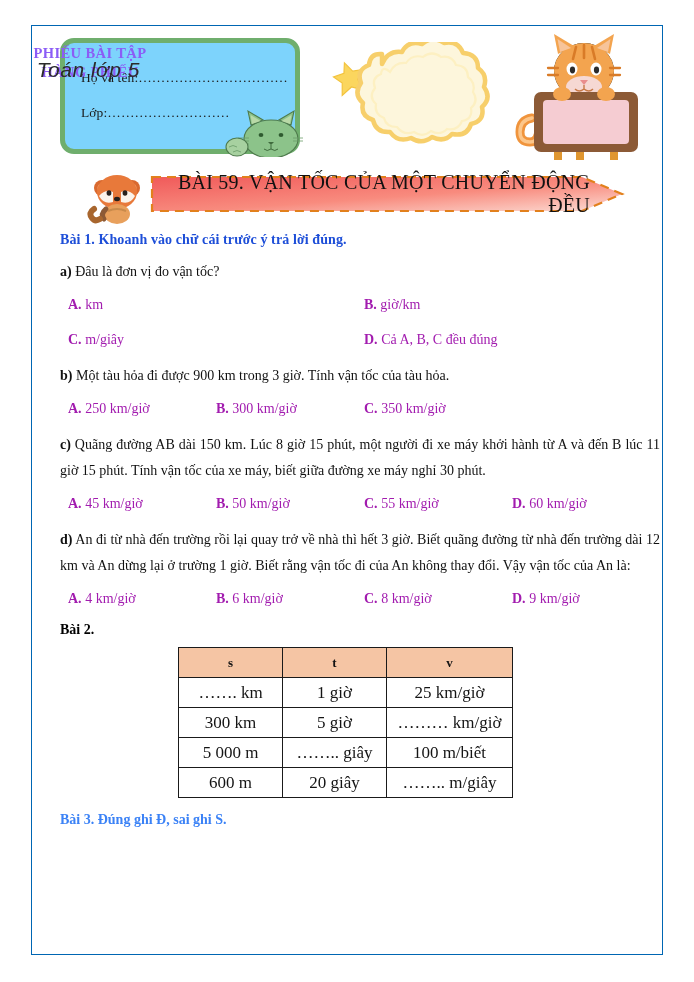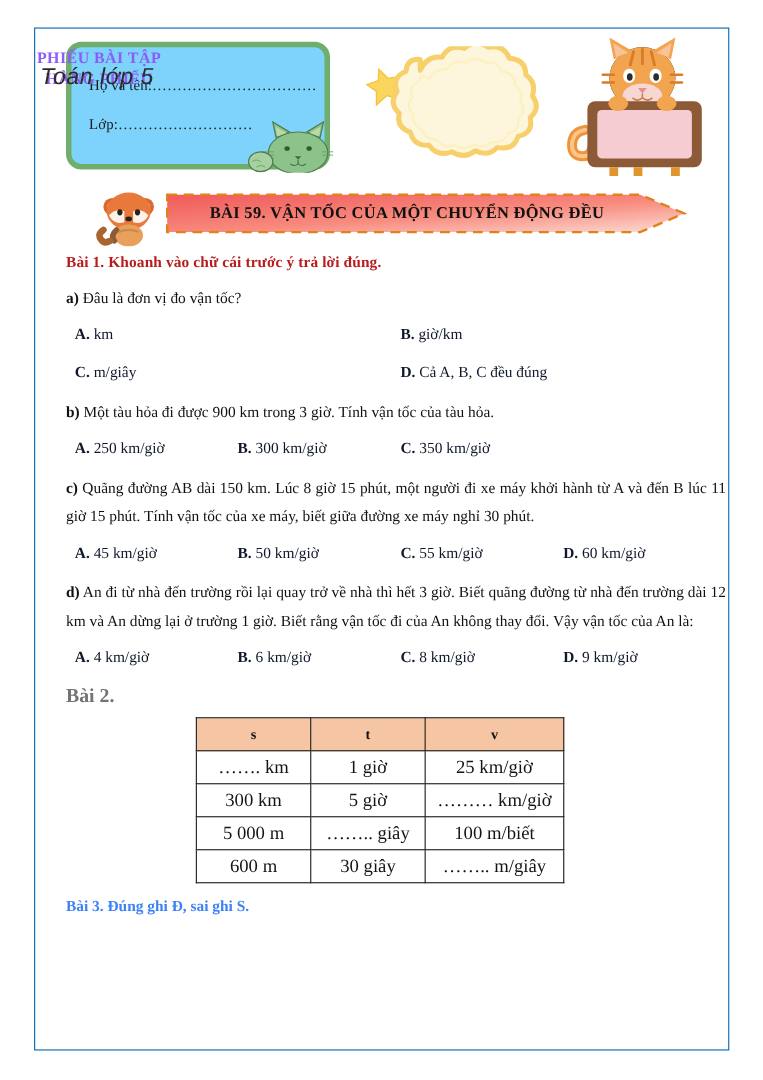--- a/index.html
+++ b/index.html
@@ -95,66 +95,66 @@
     position: absolute;
     left: 64px; top: 6px;
     width: 476px; height: 40px;
   }
   #lesson-title {
     position: absolute;
     left: 64px; top: 6px;
     width: 440px; height: 40px;
     display: flex; align-items: center; justify-content: center;
     font-family: "Liberation Serif", serif;
-    font-weight: bold;
-    font-size: 15px;
+    font-weight: normal;
+    font-size: 20px;
     color: #111111;
     letter-spacing: .25px;
     z-index: 4;
-    text-align: left;
+    text-align: right;
   }
 
   
   #content {
     position: absolute;
     left: 60px; top: 232px;
     width: 600px;
   }
   .q-head {
     font-weight: bold;
     font-size: 14px;
-    color: #b91c1c;
+    color: #1d4ed8;
     margin: 0 0 11px 0;
     letter-spacing: .1px;
   }
   .q-stem {
     font-size: 14px;
     color: #111;
     margin: 0 0 8px 0;
     line-height: 26px;
     text-align: justify;
   }
   .q-stem b { font-weight: bold; }
   .opts {
     display: flex;
     margin: 0 0 11px 0;
     padding-left: 8px;
   }
   .opts.cols2 .opt { width: 50%; }
   .opts.cols4 .opt { width: 25%; }
   .opt {
     font-size: 14px;
-    color: #0f172a;
+    color: #a21caf;
     line-height: 24px;
     white-space: nowrap;
   }
   .opt b { font-weight: bold; }
 
   
-  #bai2-head { font-weight: bold; font-size: 18px; color: #737373; margin: 6px 0 9px 0; }
+  #bai2-head { font-weight: bold; font-size: 14px; color: #000000; margin: 6px 0 9px 0; }
   #speed-table {
     border-collapse: collapse;
     margin: 0 auto 0 118px;
     width: 334px;
     table-layout: fixed;
   }
   #speed-table th, #speed-table td {
     border: 1.3px solid #1a1a1a;
     height: 30px;
     text-align: center;
@@ -373,21 +373,21 @@
           <td>5 giờ</td>
           <td>……… km/giờ</td>
         </tr>
         <tr>
           <td>5 000 m</td>
           <td>…….. giây</td>
           <td>100 m/biết</td>
         </tr>
         <tr>
           <td>600 m</td>
-          <td>30 giây</td>
+          <td>20 giây</td>
           <td>…….. m/giây</td>
         </tr>
       </tbody>
     </table>
 
     <div id="bai3-head">Bài 3. Đúng ghi Đ, sai ghi S.</div>
   </div>
 
 </div>
 

